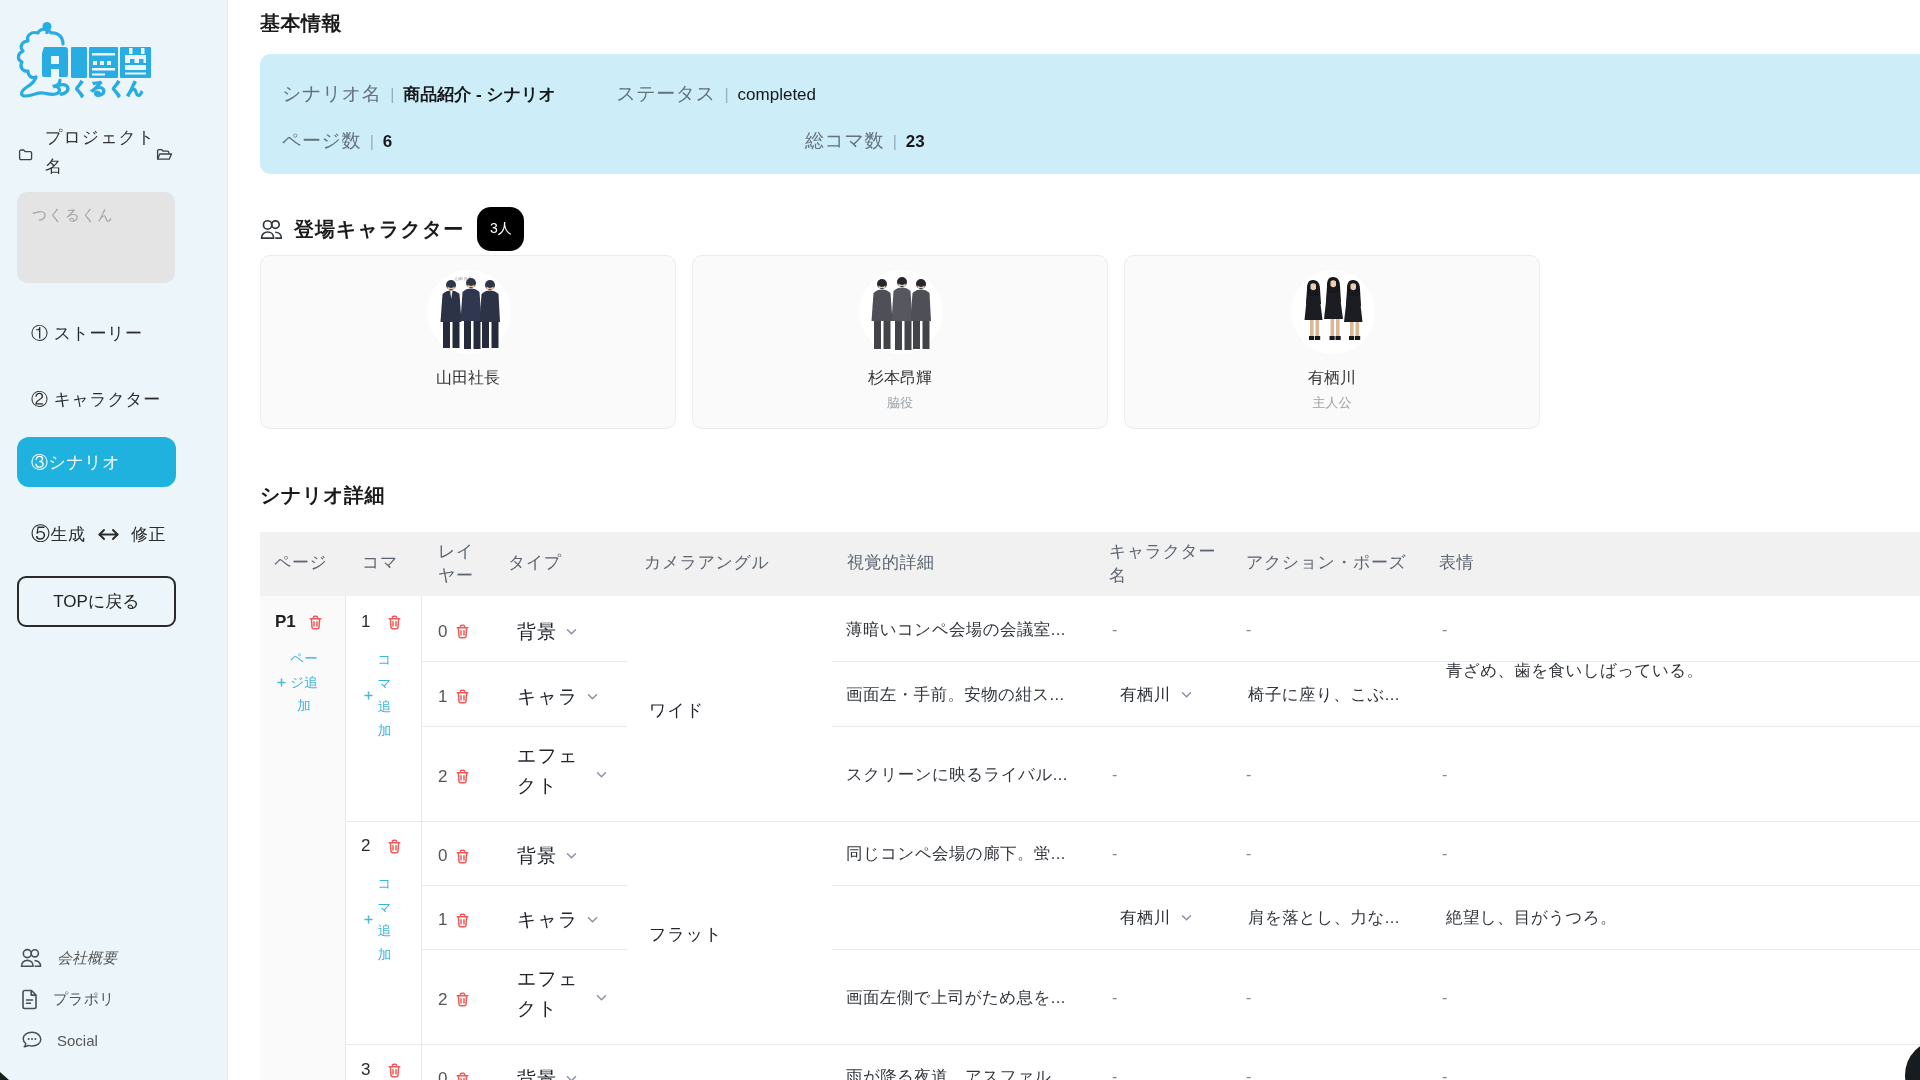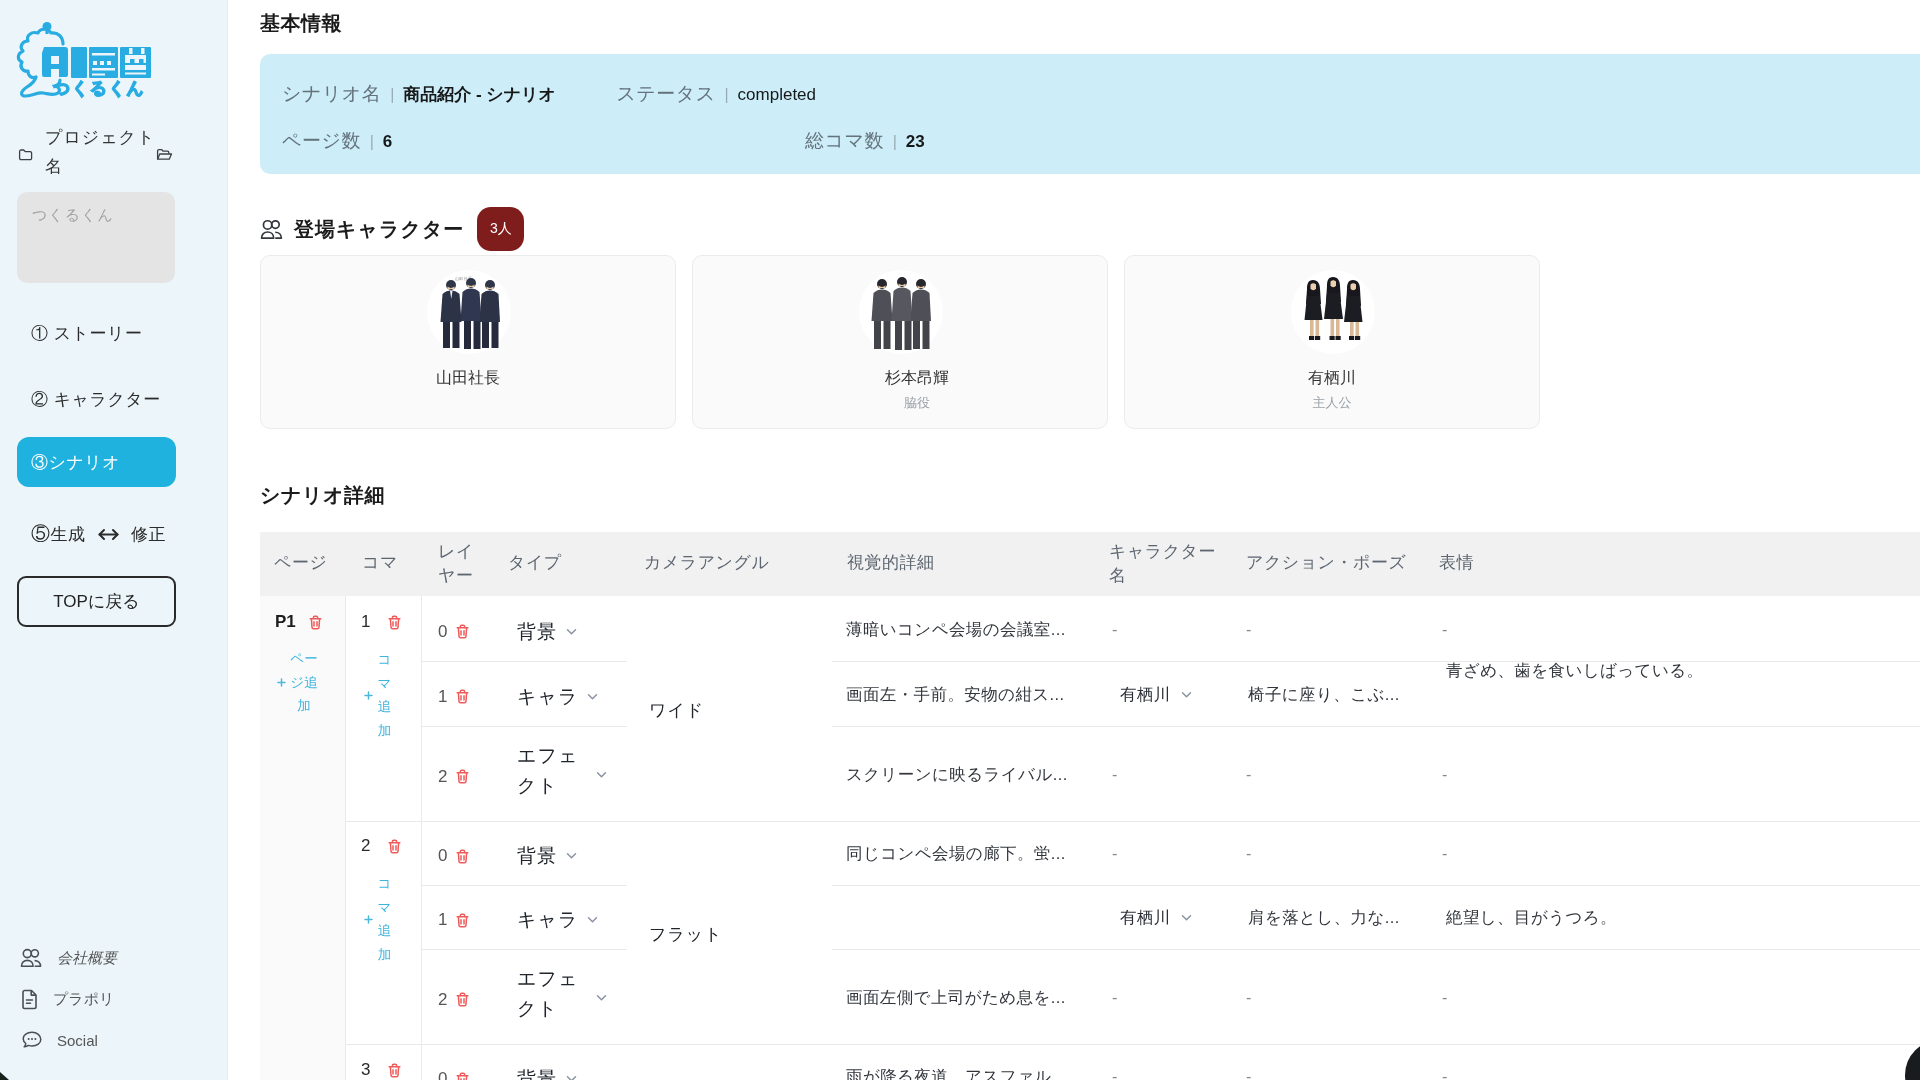--- a/index.html
+++ b/index.html
@@ -32,21 +32,21 @@
   h2.sect { position:absolute; font-size:20px; font-weight:600; color:#1b1b1b; letter-spacing:0.5px; }
 
   #infobox { position:absolute; left:260px; top:54px; width:1660px; height:120px;
              background:#cdeef8; border-radius:10px 0 0 10px; }
   .lbl { color:#64727c; font-size:19px; letter-spacing:0.5px; }
   .sep { color:#9aabb5; font-size:16px; }
   .val { color:#16181a; font-size:17px; }
   .valb { color:#16181a; font-size:17px; font-weight:700; }
 
   #chead { position:absolute; top:207px; left:260px; display:flex; align-items:center; }
-  #badge { background:#7f1d1d; color:#fff; border-radius:14px; width:47px; height:44px;
+  #badge { background:#000000; color:#fff; border-radius:14px; width:47px; height:44px;
            display:flex; align-items:center; justify-content:center; font-size:14px; }
 
   .card { position:absolute; top:255px; width:416px; height:174px; background:#fafafa;
           border:1px solid #ebebeb; border-radius:10px; }
   .cname { position:absolute; width:100%; text-align:center; top:112px; font-size:16px; color:#333; }
   .crole { position:absolute; width:100%; text-align:center; top:138px; font-size:13px; color:#9aa0a6; }
 
   
   #thead { position:absolute; left:260px; top:532px; width:1660px; height:64px; background:#f1f1f1; }
   .th { position:absolute; font-size:17px; color:#5c6570; letter-spacing:0.5px; }
@@ -209,21 +209,21 @@
             <rect x="46.5" y="51" width="7" height="28" fill="#252b3c"></rect>
 <circle cx="63" cy="15" r="5" fill="#2f3648"></circle>
             <path d="M59.5 16.5a5 5 0 0 0 7 0 v2.5 h-7z" fill="#e8c7a2"></path>
 <path d="M54.5 24 C 57 21.5, 60 20.5, 63 20.5 C 66 20.5, 69 21.5, 71.5 24 L 73 52 h-20.5 z" fill="#2c3347"></path>
 <rect x="55" y="52" width="7" height="26" fill="#252b3c"></rect>
             <rect x="64.5" y="52" width="7" height="26" fill="#252b3c"></rect>
 </g>
 </svg></div>
     <div class="cname">山田社長</div>
   </div>
-  <div class="card" style="left:692px;padding-left:17px;">
+  <div class="card" style="left:692px;">
     <div class="abs" style="left:166px; top:14px;" id="av2"><svg width="84" height="84" viewBox="0 0 84 84">
 <circle cx="42" cy="42" r="42" fill="#fff"></circle>
 <g stroke="none">
 <circle cx="23" cy="14" r="5" fill="#26262c"></circle>
             <path d="M19.5 15.5a5 5 0 0 0 7 0 v2.5 h-7z" fill="#e8c7a2"></path>
 <path d="M14.5 23 C 17 20.5, 20 19.5, 23 19.5 C 26 19.5, 29 20.5, 31.5 23 L 33.5 51 h-21 z" fill="#4e4f57"></path>
 <rect x="15" y="51" width="7" height="28" fill="#434449"></rect>
             <rect x="24.5" y="51" width="7" height="28" fill="#434449"></rect>
 <circle cx="43" cy="12" r="5" fill="#26262c"></circle>
             <path d="M39.5 13.5a5 5 0 0 0 7 0 v2.5 h-7z" fill="#e8c7a2"></path>

